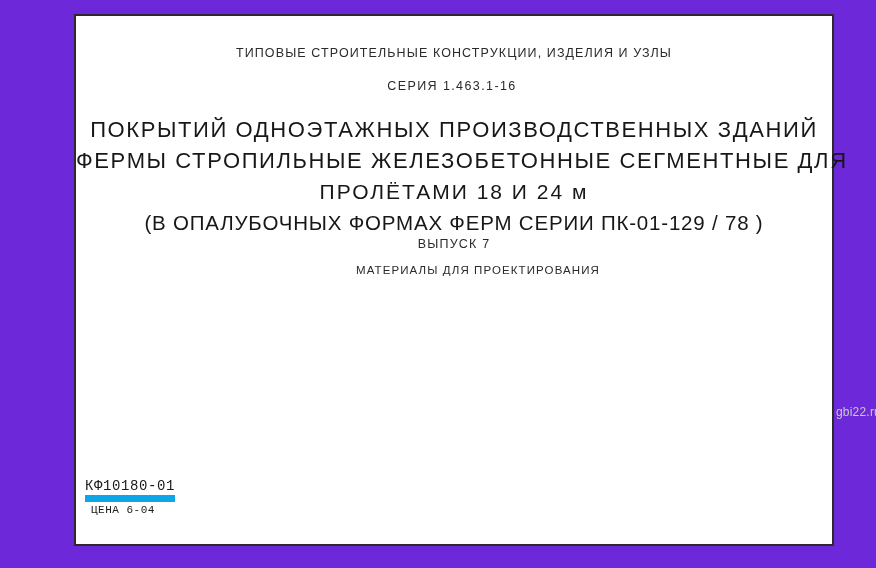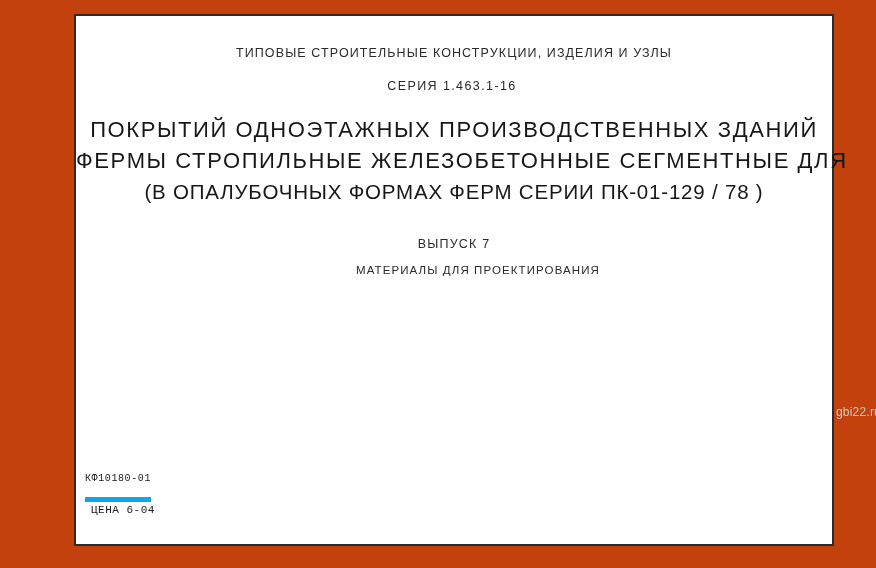--- a/index.html
+++ b/index.html
@@ -11,21 +11,21 @@
     width: 876px;
     height: 568px;
     overflow: hidden;
     font-family: "Liberation Sans", sans-serif;
     color: #1a1a1a;
   }
   .page {
     position: relative;
     width: 876px;
     height: 568px;
-    background: #c2410c;
+    background: #6d28d9;
   }
   
   .sheet-frame {
     position: absolute;
     left: 74px;
     top: 14px;
     width: 760px;
     height: 532px;
     border: 2px solid #2b2b2b;
     background: #ffffff;
@@ -97,26 +97,26 @@
   }
   
   .code-block {
     position: absolute;
     left: 9px;
     bottom: 28px;
     width: 120px;
   }
   .code-block .code {
     font-family: "Liberation Mono", monospace;
-    font-size: 10px;
+    font-size: 14px;
     letter-spacing: 0.6px;
     color: #1a1a1a;
-    border-bottom: 5px solid #0ea5e9;
+    border-bottom: 7px solid #0ea5e9;
     display: inline-block;
-    padding-bottom: 13px;
+    padding-bottom: 1px;
   }
   .code-block .price {
     font-family: "Liberation Mono", monospace;
     font-size: 11px;
     letter-spacing: 0.5px;
     color: #1a1a1a;
     margin-top: 2px;
     margin-left: 6px;
   }
   
@@ -138,20 +138,21 @@
   <div class="sheet-frame">
     <div class="sheet-inner">
 
       <div class="subtitle-top line">ТИПОВЫЕ   СТРОИТЕЛЬНЫЕ  КОНСТРУКЦИИ,   ИЗДЕЛИЯ И УЗЛЫ</div>
 
       <div class="series-line line">СЕРИЯ 1.463.1-16</div>
 
       <div class="main-title">
         <div class="line l2">ПОКРЫТИЙ  ОДНОЭТАЖНЫХ  ПРОИЗВОДСТВЕННЫХ  ЗДАНИЙ</div>
         <div class="line l1">ФЕРМЫ СТРОПИЛЬНЫЕ  ЖЕЛЕЗОБЕТОННЫЕ  СЕГМЕНТНЫЕ  ДЛЯ</div>
+        <div class="line l3">ПРОЛЁТАМИ  18  И   24  м</div>
         <div class="line l4">(В ОПАЛУБОЧНЫХ  ФОРМАХ  ФЕРМ  СЕРИИ  ПК-01-129 / 78 )</div>
       </div>
 
       <div class="issue-line line">ВЫПУСК 7</div>
 
       <div class="purpose-line line">МАТЕРИАЛЫ ДЛЯ  ПРОЕКТИРОВАНИЯ</div>
 
       <div class="code-block">
         <div class="code">КФ10180-01</div>
         <div class="price">ЦЕНА  6-04</div>

